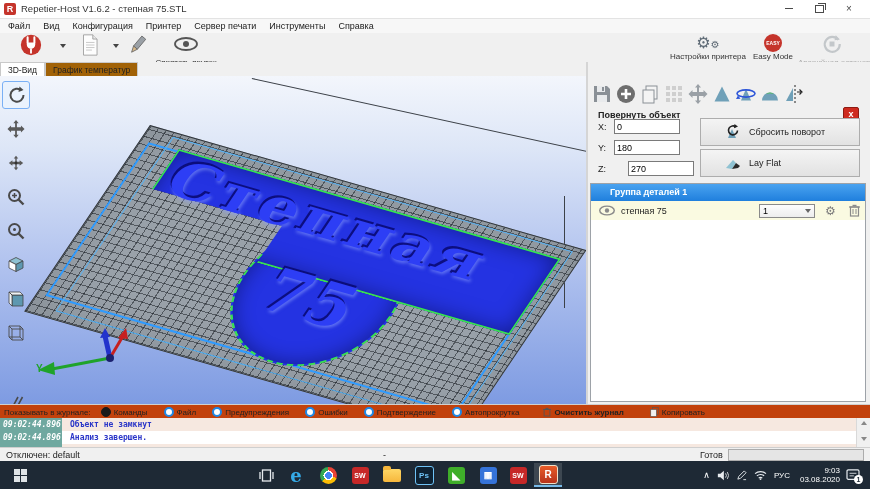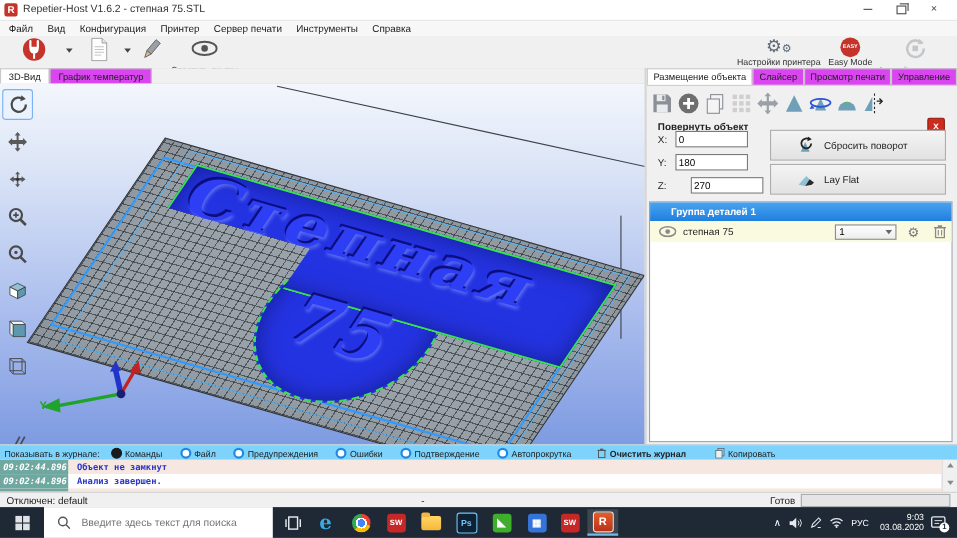--- a/index.html
+++ b/index.html
@@ -23,21 +23,21 @@
   .toolbarrow{left:0;top:33px;width:870px;height:29px;background:#F0F0F0;border-bottom:1px solid #D8D8D8;}
   .tbitem{top:1px;text-align:center;}
   .tbitem .lbl{font-size:8px;color:#333;white-space:nowrap;display:block;margin-top:0px;}
   .tbitem.disabled .lbl{color:#ABABAB;}
   .caret{width:0;height:0;border-left:3px solid transparent;border-right:3px solid transparent;border-top:4px solid #444;}
   .easycircle{width:18px;height:18px;border-radius:50%;background:#C5342B;color:#fff;font-size:5px;font-weight:bold;
     display:flex;align-items:center;justify-content:center;margin:0 auto;}
   .gearglyph{font-family:"DejaVu Sans",sans-serif;color:#5F6B76;line-height:1;}
   
   .lefttabs{left:0;top:62px;width:586px;height:14px;background:#F0F0F0;border-bottom:1px solid #C9C9C9;display:flex;}
-  .tab{font-size:8.5px;color:#222;padding:2px 7px 0 7px;border:1px solid #C9C9C9;border-bottom:none;background:#d946ef;white-space:nowrap;}
+  .tab{font-size:8.5px;color:#222;padding:2px 7px 0 7px;border:1px solid #C9C9C9;border-bottom:none;background:#a16207;white-space:nowrap;}
   .tab.active{background:#FFFFFF;font-weight:normal;}
   .viewport{left:0;top:76px;width:586px;height:328px;overflow:hidden;
     background:linear-gradient(180deg,#F3F6FC 0%,#DDE6F7 22%,#AEC0EE 60%,#7E9BE2 100%);}
   
   .bed{left:150px;top:49px;width:452px;height:212px;transform-origin:0 0;transform:rotate(16deg) skewX(-18deg);
     background-color:#99A1A9;border:1px solid #2F343A;
     background-image:repeating-linear-gradient(0deg,rgba(25,30,36,.55) 0 1px,transparent 1px 8px),
                      repeating-linear-gradient(90deg,rgba(25,30,36,.55) 0 1px,transparent 1px 8px);
     box-shadow:inset 0 0 50px rgba(0,0,0,.12);}
   .bedframe{left:8px;top:16px;right:16px;bottom:20px;border:2px solid #2F9BFF;}
@@ -76,21 +76,21 @@
   .rbtn .bicon{margin:0 8px 0 24px;display:flex;}
   .grpbox{left:2px;top:121px;width:276px;height:219px;background:#fff;border:1px solid #9DA2A8;box-sizing:border-box;}
   .grphdr{left:0;top:0;width:100%;height:17px;background:linear-gradient(#4AA3F0,#1F7FDD);color:#fff;
     font-size:9px;font-weight:bold;line-height:17px;padding-left:19px;box-sizing:border-box;}
   .partrow{left:0;top:17px;width:100%;height:19px;background:#FAFAE1;display:flex;align-items:center;}
   .partname{font-size:9px;color:#222;margin-left:6px;}
   .partsel{position:absolute;left:168px;width:56px;height:14px;border:1px solid #8A8A8A;background:linear-gradient(#FDFDFD,#EDEDED);
     font-size:9px;display:flex;align-items:center;justify-content:space-between;padding:0 3px;box-sizing:border-box;}
   .chev{width:0;height:0;border-left:3px solid transparent;border-right:3px solid transparent;border-top:4px solid #666;}
   
-  .logfilter{left:0;top:404px;width:870px;height:14px;background:#7dd3fc;border-top:1px solid #D0D0D0;
+  .logfilter{left:0;top:404px;width:870px;height:14px;background:#c2410c;border-top:1px solid #D0D0D0;
     display:flex;align-items:center;font-size:8px;color:#222;}
   .dot{display:inline-block;width:8px;height:8px;border-radius:50%;margin-right:3px;vertical-align:-1px;}
   .dot.black{background:#1A1A1A;border:1px solid #1A1A1A;}
   .dot.blue{background:#fff;border:2px solid #1E88E5;width:6px;height:6px;}
   .ftog{display:flex;align-items:center;margin-right:16px;white-space:nowrap;}
   .logtable{left:0;top:418px;width:870px;height:29px;background:#fff;}
   .logrow{left:0;width:856px;height:13px;display:flex;font-family:"DejaVu Sans Mono",monospace;font-size:8px;font-weight:bold;}
   .ltime{width:62px;background:#6FA8A0;color:#fff;padding-left:3px;box-sizing:border-box;line-height:13px;font-style:italic;}
   .lmsg{color:#2A35C8;padding-left:8px;line-height:13px;}
   .rowa{background:#F6E8E0;}
@@ -295,27 +295,20 @@
       <div class="vbtn" style="margin-top:42px;">
         <svg width="18" height="18" viewBox="0 0 18 18">
             <path d="M4 16L11 3M8.5 16L15.5 3" stroke="#4A4A4A" stroke-width="1.6"></path>
           </svg>
       </div>
     </div>
   </div>
 
   <div class="abs rsplit"></div>
   <div class="abs rpanel">
-    <div class="abs rtabs">
-      <div class="tab active">Размещение объекта</div>
-      <div class="tab">Слайсер</div>
-      <div class="tab">Просмотр печати</div>
-      <div class="tab">Управление</div>
-      <div class="tab">SD-карта</div>
-    </div>
 
     <div class="abs ricons">
       <div class="ricon">
         <svg width="20" height="20" viewBox="0 0 20 20">
             <path d="M2 2h13l3 3v13H2z" fill="#8A9096"></path>
             <rect x="5" y="11" width="10" height="7" fill="#E8EAEC"></rect>
             <rect x="5" y="2" width="8" height="6" fill="#E8EAEC"></rect>
             <rect x="10" y="3" width="2" height="4" fill="#8A9096"></rect>
           </svg>
       </div>
@@ -508,27 +501,20 @@
 
   <div class="abs taskbar">
     <div class="abs startbtn">
       <span class="winlogo">
           <i></i>
           <i></i>
           <i></i>
           <i></i>
         </span>
     </div>
-    <div class="abs searchbox">
-      <svg width="12" height="12" viewBox="0 0 14 14" style="margin:0 8px 0 12px;">
-          <circle cx="6" cy="6" r="4.5" fill="none" stroke="#555" stroke-width="1.5"></circle>
-          <path d="M9.5 9.5l4 4" stroke="#555" stroke-width="1.5"></path>
-        </svg>
-      <input placeholder="Введите здесь текст для поиска" style="">
-    </div>
     <div class="abs tkicon" style="left:252px;">
       <svg width="15" height="13" viewBox="0 0 15 13">
           <rect x="3.5" y="1" width="8" height="11" fill="none" stroke="#E6EAEE" stroke-width="1.3"></rect>
           <path d="M1 3v7M14 3v7" stroke="#E6EAEE" stroke-width="1.3"></path>
         </svg>
     </div>
     <div class="abs tkicon" style="left:282px;">
       <span style="font-size:18px;font-weight:bold;color:#35ABE8;font-family:'DejaVu Serif',serif;">e</span>
     </div>
     <div class="abs tkicon" style="left:314px;">

